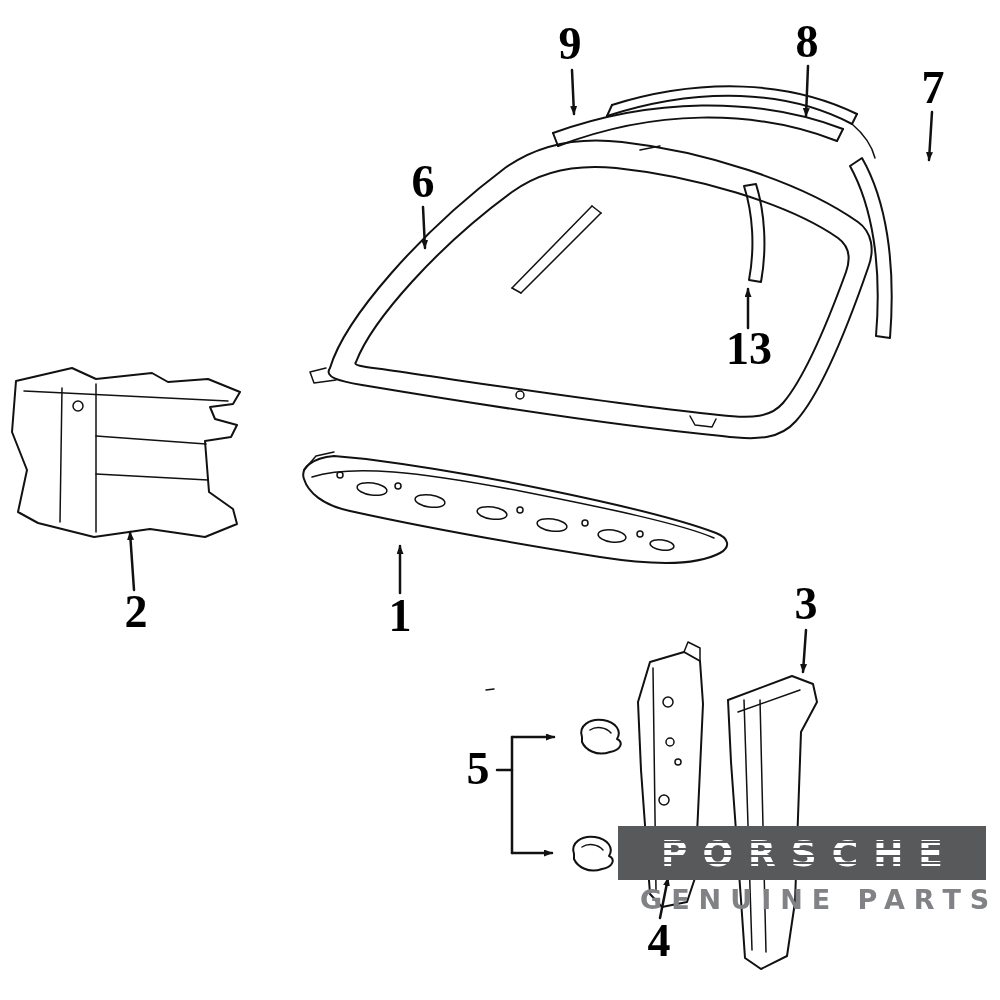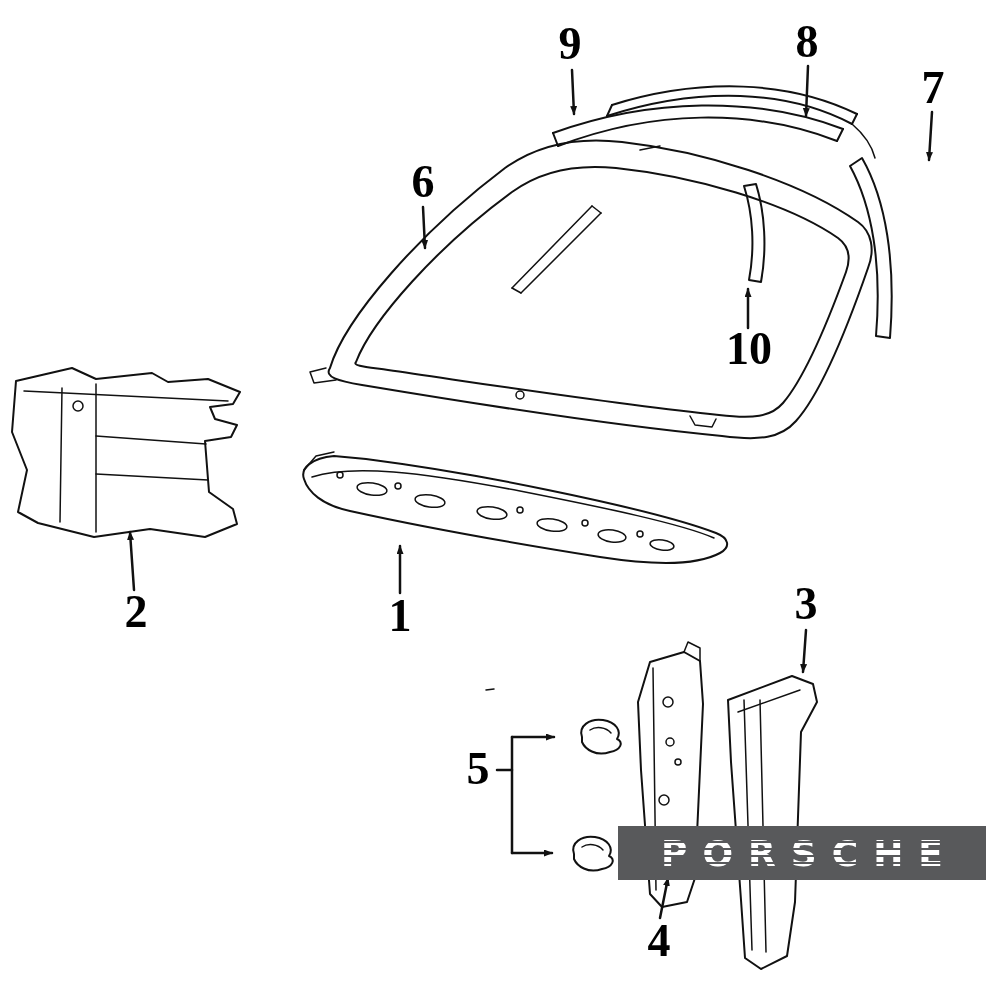--- a/index.html
+++ b/index.html
@@ -152,20 +152,21 @@
 
   <div class="callout" style="left:400px;top:616px">1</div>
   <div class="callout" style="left:136px;top:612px">2</div>
   <div class="callout" style="left:806px;top:604px">3</div>
   <div class="callout" style="left:659px;top:941px">4</div>
   <div class="callout" style="left:478px;top:769px">5</div>
   <div class="callout" style="left:423px;top:182px">6</div>
   <div class="callout" style="left:933px;top:88px">7</div>
   <div class="callout" style="left:807px;top:42px">8</div>
   <div class="callout" style="left:570px;top:44px">9</div>
-  <div class="callout" style="left:749px;top:349px">10</div>
+  <div class="callout" style="left:749px;top:349px">13</div>
 
   <div class="banner">
     <span class="banner-text">PORSCHE</span>
     <span class="banner-stripes"></span>
   </div>
+  <div class="subtitle">GENUINE PARTS</div>
 
 </div>
 
 </body></html>

